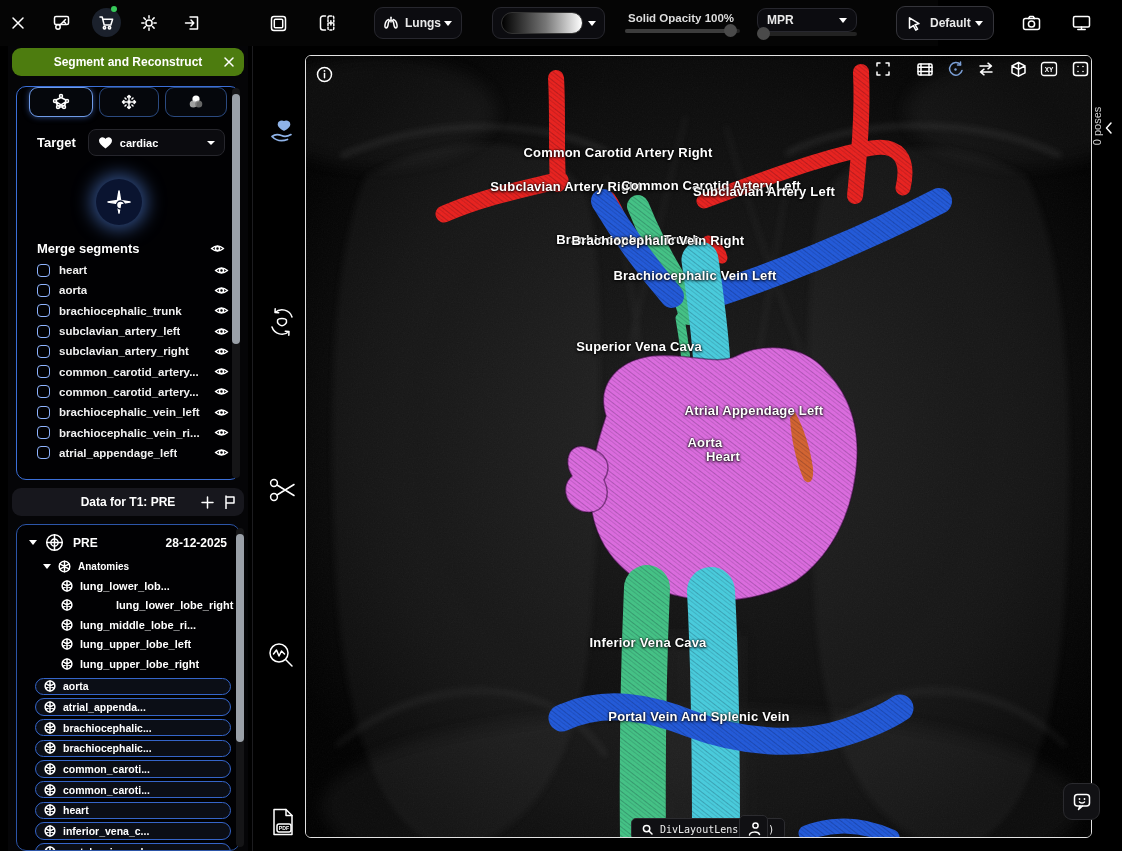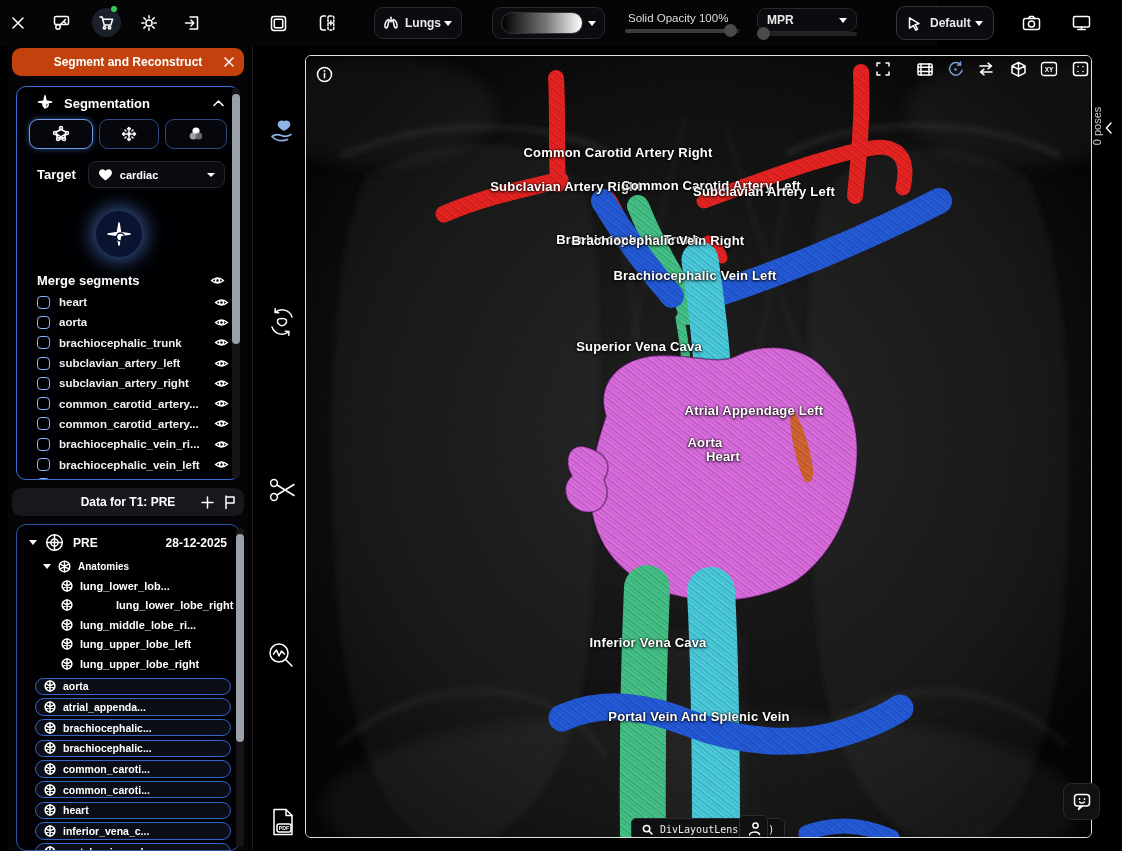--- a/index.html
+++ b/index.html
@@ -13,21 +13,21 @@
   #topbar { left:0; top:0; width:938px; height:46px; background:#050505; }
   .tb-icon { position:absolute; top:11px; width:24px; height:24px; display:flex; align-items:center; justify-content:center; cursor:pointer; }
   .drop { position:absolute; background:#0c0c10; border:1px solid #27272e; border-radius:9px; display:flex; align-items:center; font-size:12px; font-weight:bold; color:#e9e9e9; }
   .car { width:0; height:0; border-left:4px solid transparent; border-right:4px solid transparent; border-top:5px solid #fff; }
   .slider-track { position:absolute; height:4px; background:#222; border-radius:2px; }
   .slider-fill { height:4px; background:#3c3c3c; border-radius:2px; }
   .slider-thumb { position:absolute; width:13px; height:13px; border-radius:50%; background:#4a4a4a; top:-5px; }
 
   
   #sidebar { left:8px; top:46px; width:240px; height:805px; background:#050507; }
-  .bar-card { position:absolute; background:#c2410c; border-radius:9px; display:flex; align-items:center; }
+  .bar-card { position:absolute; background:#4d7c0f; border-radius:9px; display:flex; align-items:center; }
   .panel { position:absolute; border:1px solid #3b6fd8; border-radius:10px; background:#010103; overflow:hidden; }
   .seg-btn { position:absolute; top:0; height:30px; border:1px solid #2b4a80; border-radius:9px; background:#05070c; display:flex; align-items:center; justify-content:center; cursor:pointer; }
   .seg-btn.sel { border-color:#6f9bея; border:1px solid #6f9be8; box-shadow:0 0 6px rgba(80,130,230,.55); }
   .row { display:flex; align-items:center; height:20.3px; padding:0 10px 0 20px; }
   .chk { width:13px; height:13px; border:1.5px solid #8fb4ff; border-radius:4px; background:transparent; flex:0 0 auto; cursor:pointer; }
   .row-label { margin-left:9px; font-size:11.5px; font-weight:bold; color:#f0f0f0; white-space:nowrap; overflow:hidden; }
   .eye { margin-left:auto; cursor:pointer; display:flex; }
   .sb-track { position:absolute; width:8px; background:#151517; border-radius:4px; }
   .sb-thumb { position:absolute; width:8px; background:#9aa0a8; border-radius:4px; }
   .tree-row { display:flex; align-items:center; font-size:11px; font-weight:bold; color:#fff; white-space:nowrap; }
@@ -103,21 +103,21 @@
     </span>
     <span>Lungs</span>
     <span class="car" style="margin-left:auto"></span>
   </div>
 
   <div class="drop" style="left:492px; top:7px; width:113px; height:32px; padding:0 8px;">
     <span style="width:82px; height:22px; border-radius:12px; background:linear-gradient(90deg,#000 0%,#777 55%,#fff 100%); border:1px solid #333;"></span>
     <span class="car" style="margin-left:auto"></span>
   </div>
 
-  <div class="abs" style="left:628px; top:12px; font-size:11.5px; font-weight:normal; color:#ddd;">Solid Opacity 100%</div>
+  <div class="abs" style="left:628px; top:12px; font-size:11.5px; font-weight:bold; color:#ddd;">Solid Opacity 100%</div>
   <div class="slider-track" style="left:625px; top:29px; width:115px;">
     <div class="slider-fill" style="width:106px"></div>
     <span class="slider-thumb" style="left:99px"></span>
   </div>
 
   <div class="drop" style="left:757px; top:8px; width:100px; height:24px; padding:0 9px;">
     <span>MPR</span>
     <span class="car" style="margin-left:auto"></span>
   </div>
   <div class="slider-track" style="left:757px; top:32px; width:100px;">
@@ -156,34 +156,20 @@
   <div class="bar-card" style="left:4px; top:2px; width:232px; height:28px;">
     <span style="flex:1; text-align:center; font-size:12px; font-weight:bold;">Segment and Reconstruct</span>
     <span style="position:absolute; right:9px; display:flex; cursor:pointer;">
       <svg width="12" height="12" class="ic" stroke-width="1.6">
           <path d="M2 2 L10 10 M10 2 L2 10"></path>
         </svg>
     </span>
   </div>
 
   <div class="panel" style="left:8px; top:40px; width:224px; height:394px;">
-    <div style="display:flex; align-items:center; height:32px; padding:0 14px 0 20px;">
-      <span style="display:flex;">
-        <svg width="16" height="16" class="ic" stroke-width="1.2">
-            <path d="M8 0.8 L9 6 L14.5 7 L9 8 L8 13.2 L7 8 L1.5 7 L7 6 Z" fill="#fff"></path>
-            <circle cx="8.6" cy="9.6" r="2.6"></circle>
-          </svg>
-      </span>
-      <span style="margin-left:11px; font-size:13px; font-weight:bold;">Segmentation</span>
-      <span style="margin-left:auto; display:flex;">
-        <svg width="13" height="10" class="ic" stroke-width="1.8">
-            <path d="M2 7.5 L6.5 3 L11 7.5"></path>
-          </svg>
-      </span>
-    </div>
 
     <div style="position:relative; height:36px;">
       <div class="seg-btn sel" style="left:12px; width:64px;">
         <svg width="18" height="18" class="ic" stroke-width="1.1">
             <circle cx="9" cy="3" r="1.5"></circle>
             <circle cx="3" cy="8" r="1.5"></circle>
             <circle cx="15" cy="8" r="1.5"></circle>
             <circle cx="6" cy="14" r="1.5"></circle>
             <circle cx="12" cy="14" r="1.5"></circle>
             <path d="M9 4.5 L4 7 M9 4.5 L14 7 M4 9.4 L5.6 12.7 M14 9.4 L12.4 12.7 M7.5 14 h3 M4.3 8.8 L11 13.2 M13.7 8.8 L7 13.2"></path>
@@ -303,31 +289,31 @@
           <span class="row-label">common_carotid_artery...</span>
           <span class="eye">
             <svg width="15" height="11" class="ic" stroke-width="1.1">
               <path d="M1.5 5.5 Q7.5 .5 13.5 5.5 Q7.5 10.5 1.5 5.5 Z"></path>
               <circle cx="7.5" cy="5.5" r="2"></circle>
             </svg>
           </span>
         </div>
       <div class="row">
           <span class="chk"></span>
+          <span class="row-label">brachiocephalic_vein_left</span>
+          <span class="eye">
+            <svg width="15" height="11" class="ic" stroke-width="1.1">
+              <path d="M1.5 5.5 Q7.5 .5 13.5 5.5 Q7.5 10.5 1.5 5.5 Z"></path>
+              <circle cx="7.5" cy="5.5" r="2"></circle>
+            </svg>
+          </span>
+        </div>
+      <div class="row">
+          <span class="chk"></span>
           <span class="row-label">brachiocephalic_vein_ri...</span>
-          <span class="eye">
-            <svg width="15" height="11" class="ic" stroke-width="1.1">
-              <path d="M1.5 5.5 Q7.5 .5 13.5 5.5 Q7.5 10.5 1.5 5.5 Z"></path>
-              <circle cx="7.5" cy="5.5" r="2"></circle>
-            </svg>
-          </span>
-        </div>
-      <div class="row">
-          <span class="chk"></span>
-          <span class="row-label">brachiocephalic_vein_left</span>
           <span class="eye">
             <svg width="15" height="11" class="ic" stroke-width="1.1">
               <path d="M1.5 5.5 Q7.5 .5 13.5 5.5 Q7.5 10.5 1.5 5.5 Z"></path>
               <circle cx="7.5" cy="5.5" r="2"></circle>
             </svg>
           </span>
         </div>
       <div class="row">
           <span class="chk"></span>
           <span class="row-label">atrial_appendage_left</span>

